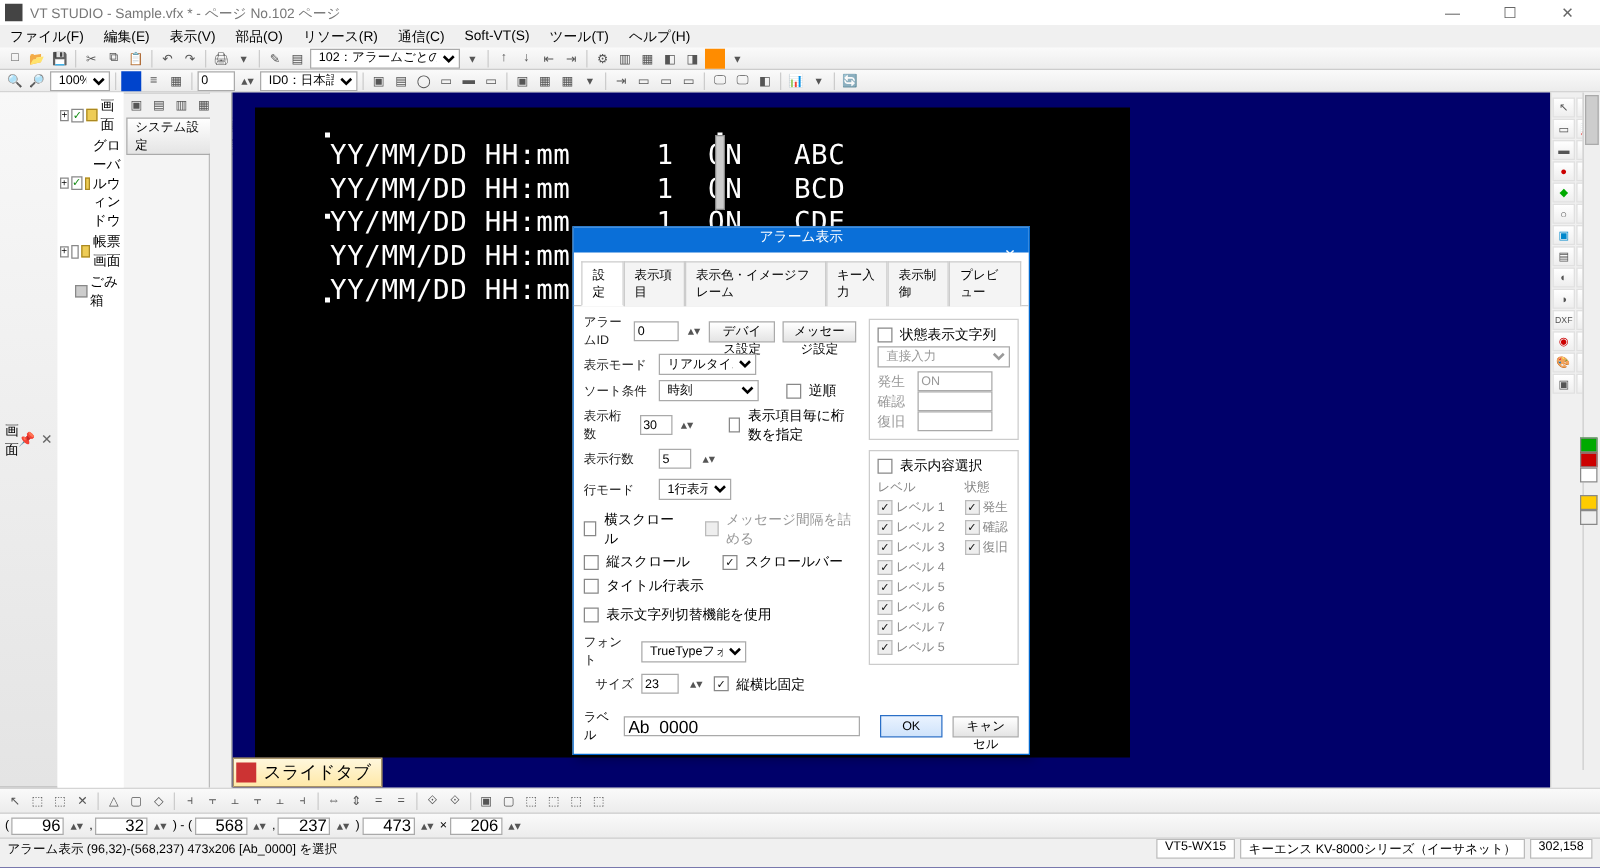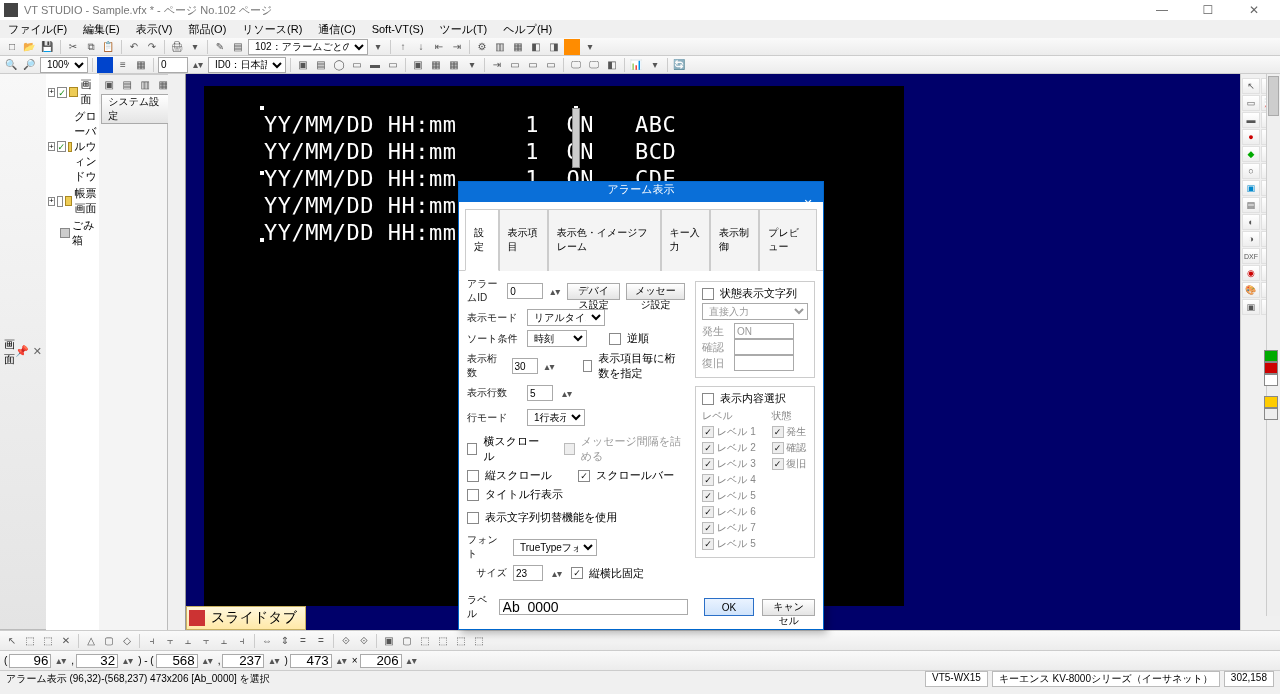--- a/index.html
+++ b/index.html
@@ -59,21 +59,21 @@
 .coordbox { width:42px; height:14px; border:1px solid #aaa; background:#fff; padding:0 2px; text-align:right;}
 .status { height:16px; display:flex; align-items:center; padding:0 6px; font-size:10px; border-top:1px solid #ccc; background:#f0f0f0;}
 .status .right { margin-left:auto; display:flex; gap:4px;}
 .status .cell { border:1px solid #bbb; padding:0 6px; background:#fff;}
 
 
 .dialog { position:absolute; left:458px; top:181px; width:366px; background:#fff; border:1px solid #0066cc; box-shadow: 3px 3px 8px rgba(0,0,0,.3); font-size:11px; z-index:100;}
 .dlgtitle { height:20px; background:#0a6fd8; color:#fff; display:flex; align-items:center; padding:0 6px;flex-direction:column;}
 .dlgtitle .x { margin-left:auto; width:18px; text-align:center; cursor:default;}
 .tabs { display:flex; border-bottom:1px solid #ccc; padding: 6px 6px 0 6px; gap:0;}
-.tabs .tab { padding:16px 8px; border:1px solid #ccc; border-bottom:none; background:#f4f4f4; font-size:10px; position:relative; top:1px;}
+.tabs .tab { padding:3px 8px; border:1px solid #ccc; border-bottom:none; background:#f4f4f4; font-size:10px; position:relative; top:1px;}
 .tabs .tab.active { background:#fff; border-bottom:1px solid #fff;}
 .dlgbody { display:flex; padding:6px 8px; gap:10px;}
 .dlgcol { display:flex; flex-direction:column; gap:4px;}
 .frow { display:flex; align-items:center; gap:6px;}
 .flabel { width:54px; color:#222; font-size:10px;}
 .fnum { width:36px; height:16px; border:1px solid #aaa; padding:0 2px; font-size:10px;}
 .fsel { height:17px; border:1px solid #aaa; background:#fff; font-size:10px; padding:0 2px;}
 .fbtn { height:17px; border:1px solid #aaa; background:linear-gradient(#fff,#e4e4e4); font-size:10px; padding:0 6px;}
 .fck { width:12px; height:12px; border:1px solid #888; display:inline-flex; align-items:center; justify-content:center; background:#fff;}
 .fck.on::after { content:"✓"; font-size:9px; color:#111; }
@@ -388,21 +388,21 @@
           <span class="tbtn">▴▾</span>
         <button class="fbtn">デバイス設定</button>
         <button class="fbtn">メッセージ設定</button>
       </div>
       <div class="frow">
         <span class="flabel">表示モード</span>
         <select class="fsel" style="width:78px"><option>リアルタイム表示</option></select>
       </div>
       <div class="frow">
         <span class="flabel">ソート条件</span>
-        <select class="fsel" style="width:60px"><option>時刻</option></select>
+        <select class="fsel" style="width:80px"><option>時刻</option></select>
         <span style="width:10px"></span>
         <span class="fck"></span>
         <span>逆順</span>
       </div>
       <div class="frow">
         <span class="flabel">表示桁数</span>
         <input class="fnum" style="width: 26px;" value="30">
           <span class="tbtn">▴▾</span>
         <span style="width:22px"></span>
         <span class="fck"></span>

